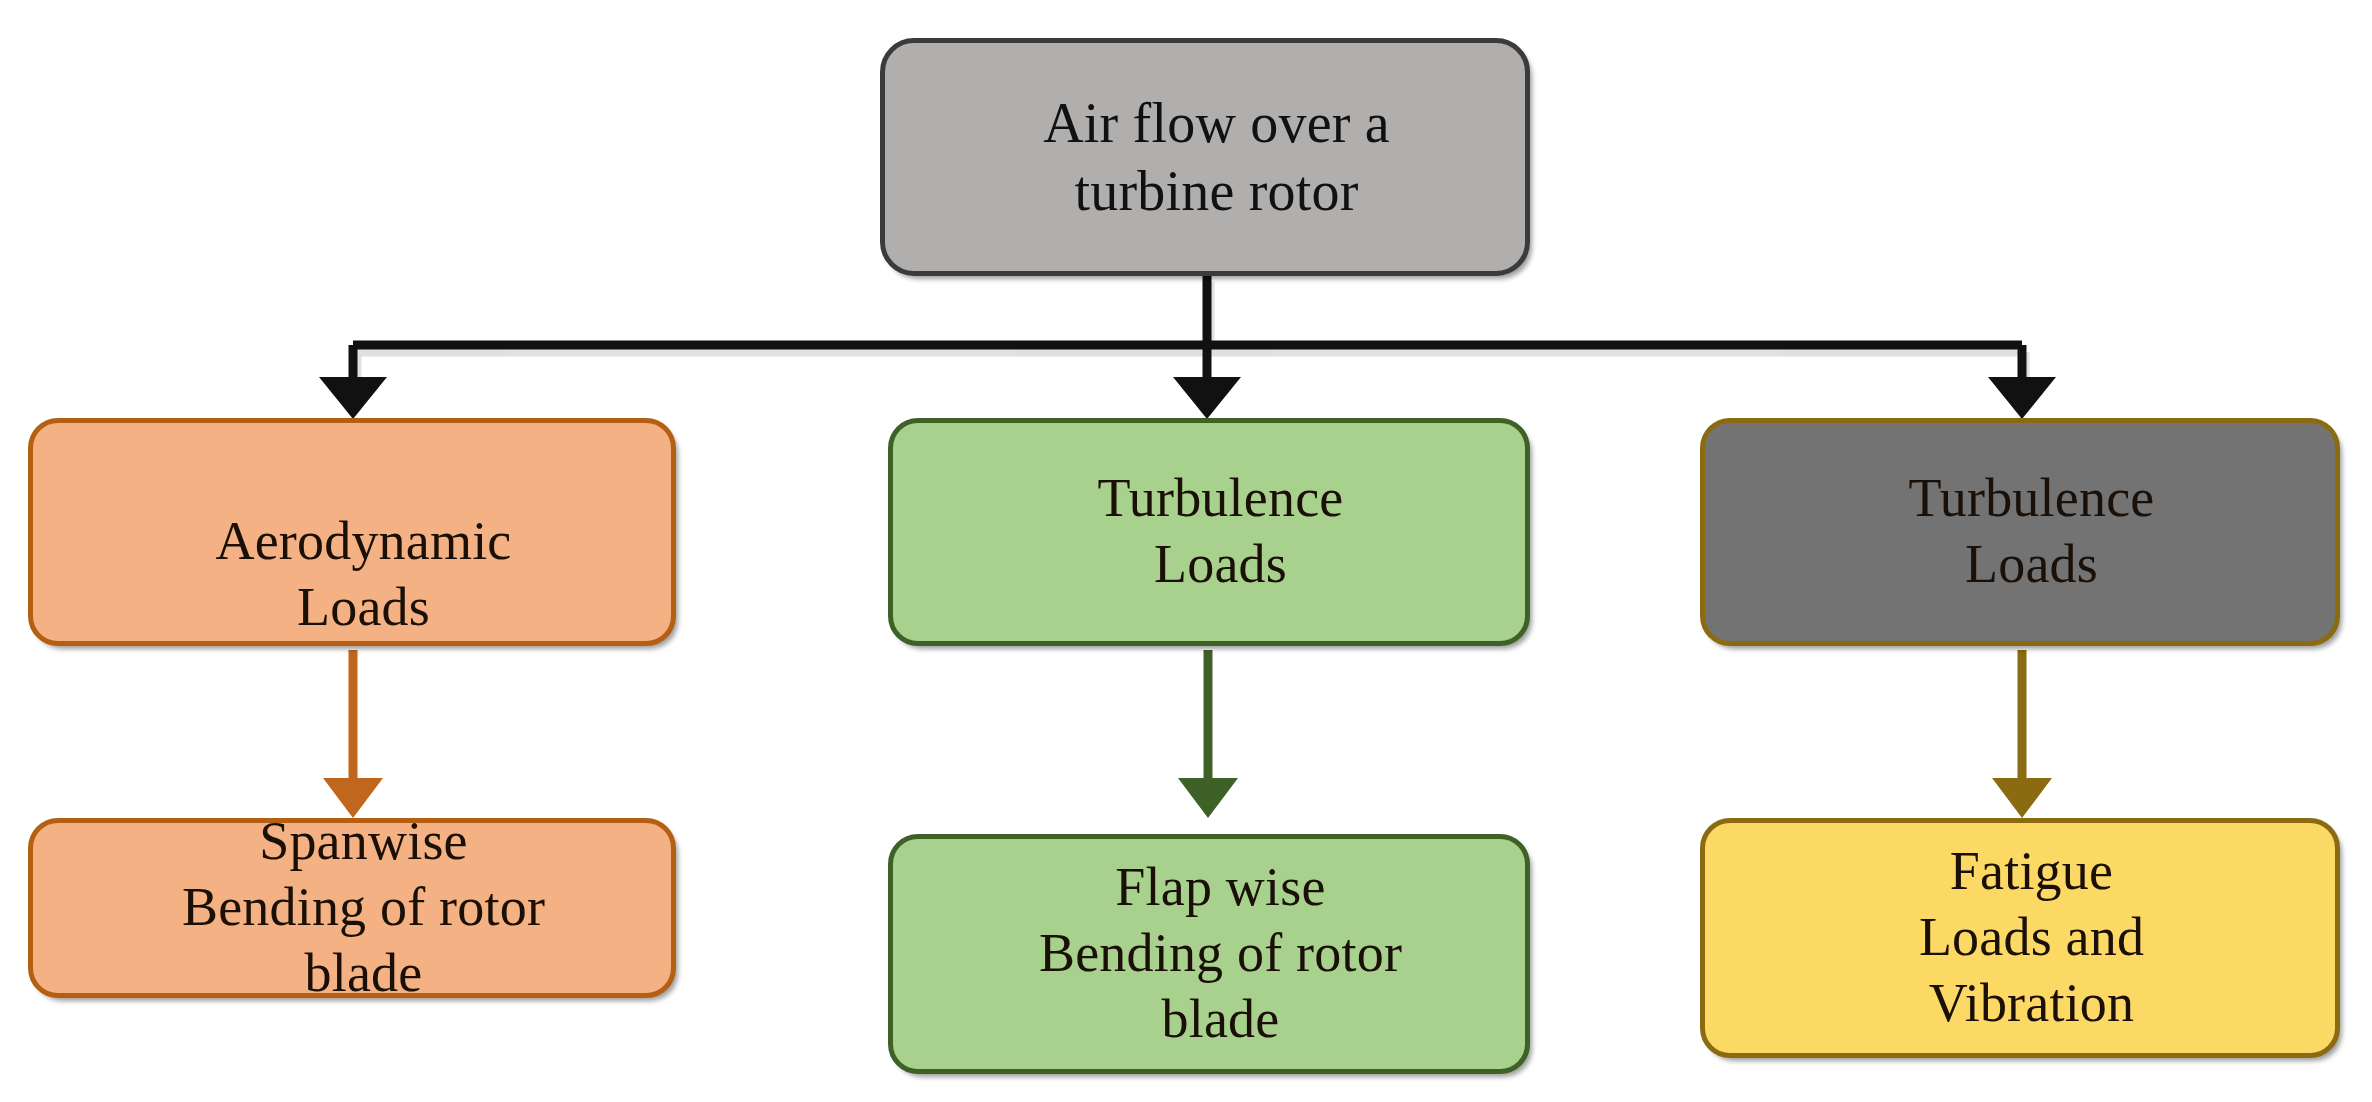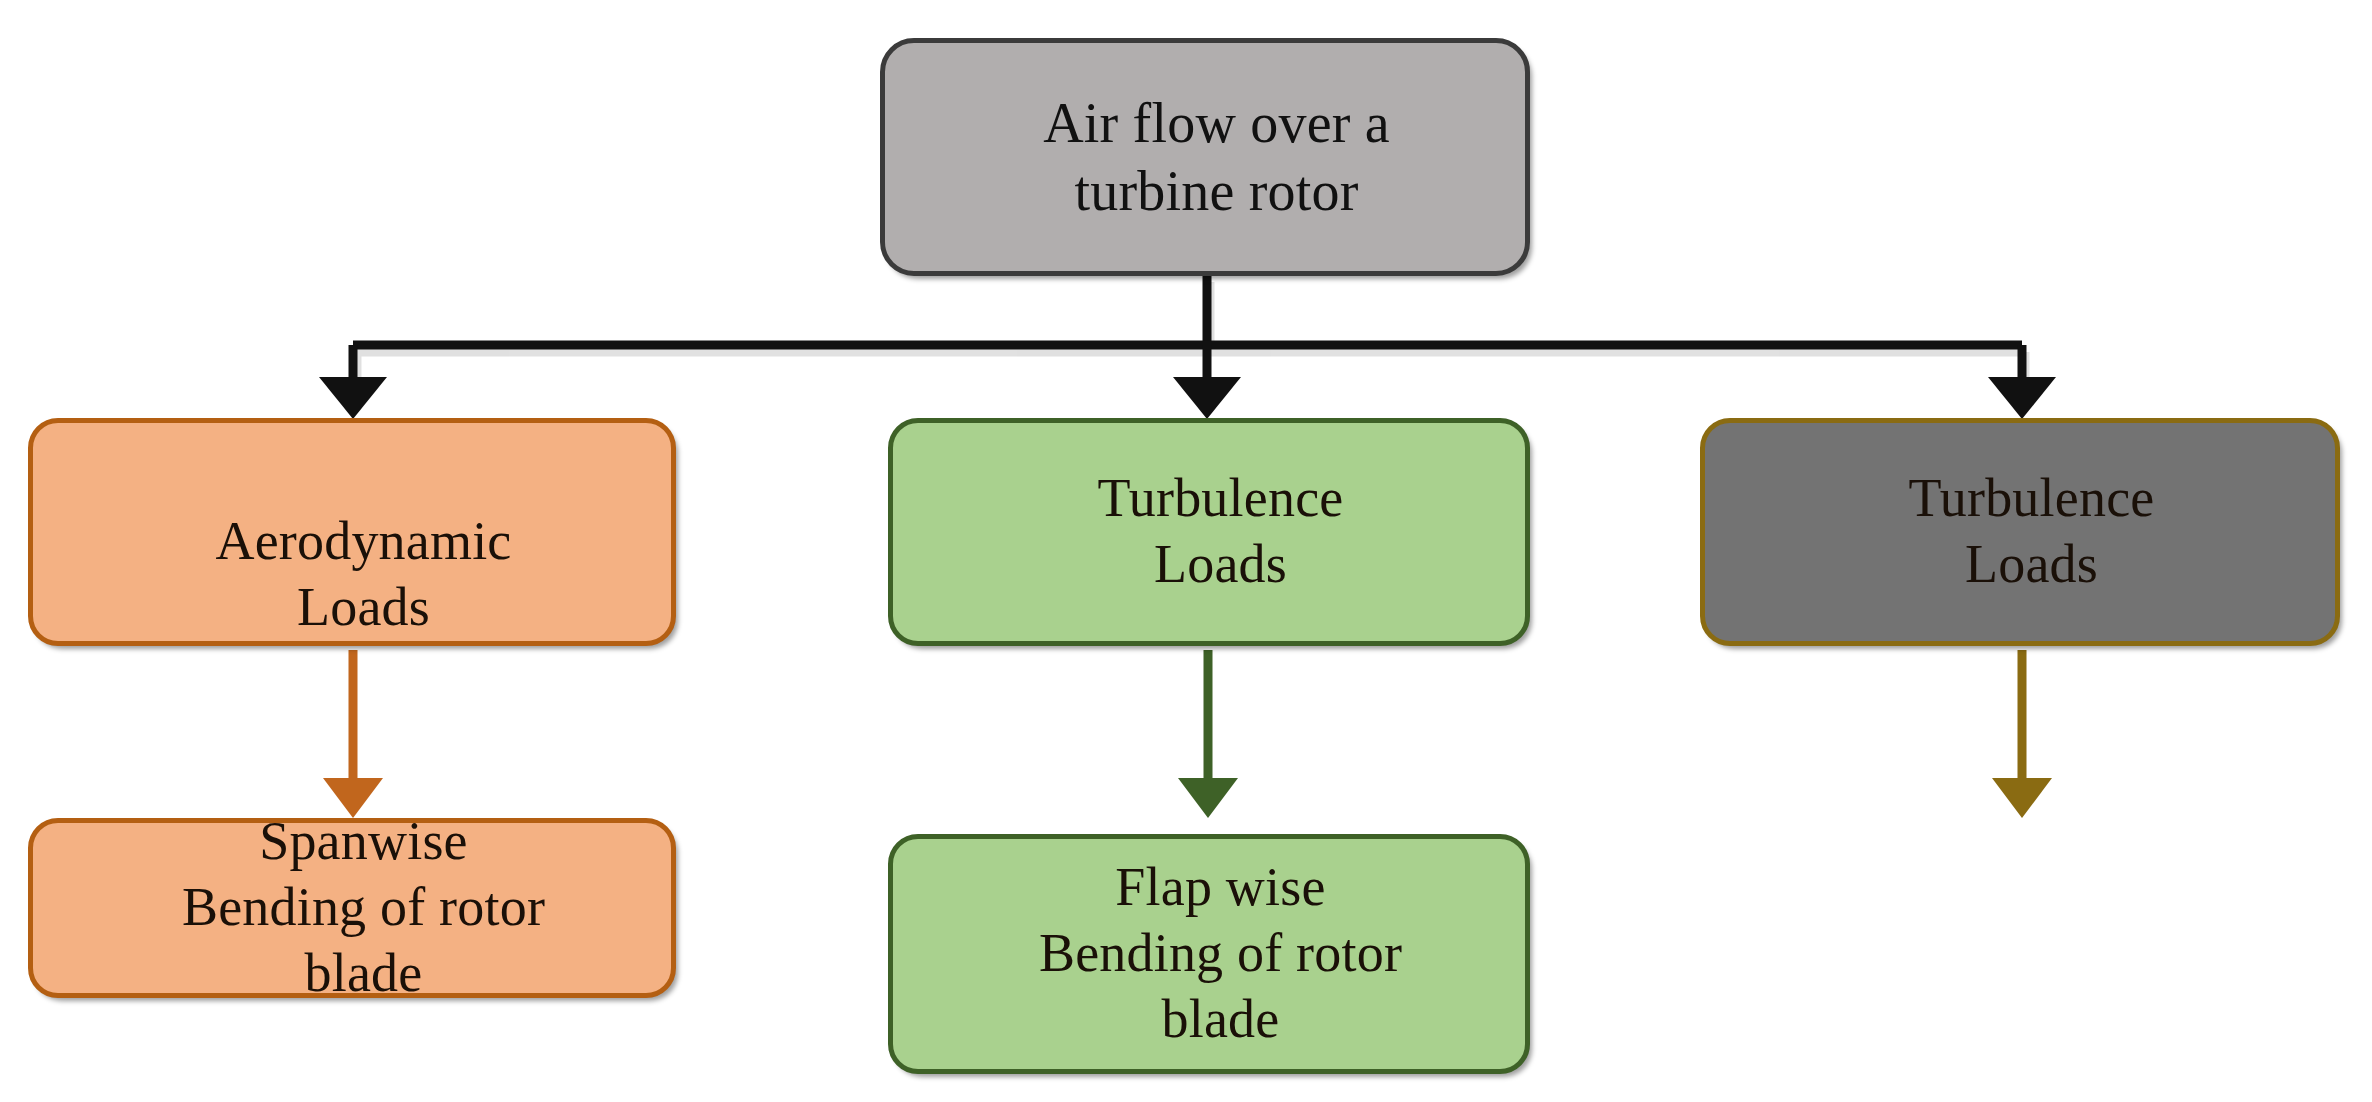--- a/index.html
+++ b/index.html
@@ -155,14 +155,19 @@
 Bending of rotor
 blade</span>
   </div>
 
   <div class="node" id="node-flap">
     <span class="node-label">Flap wise
 Bending of rotor
 blade</span>
   </div>
 
+  <div class="node" id="node-fat">
+    <span class="node-label">Fatigue
+Loads and
+Vibration</span>
+  </div>
 
 </div>
 
 </body></html>

